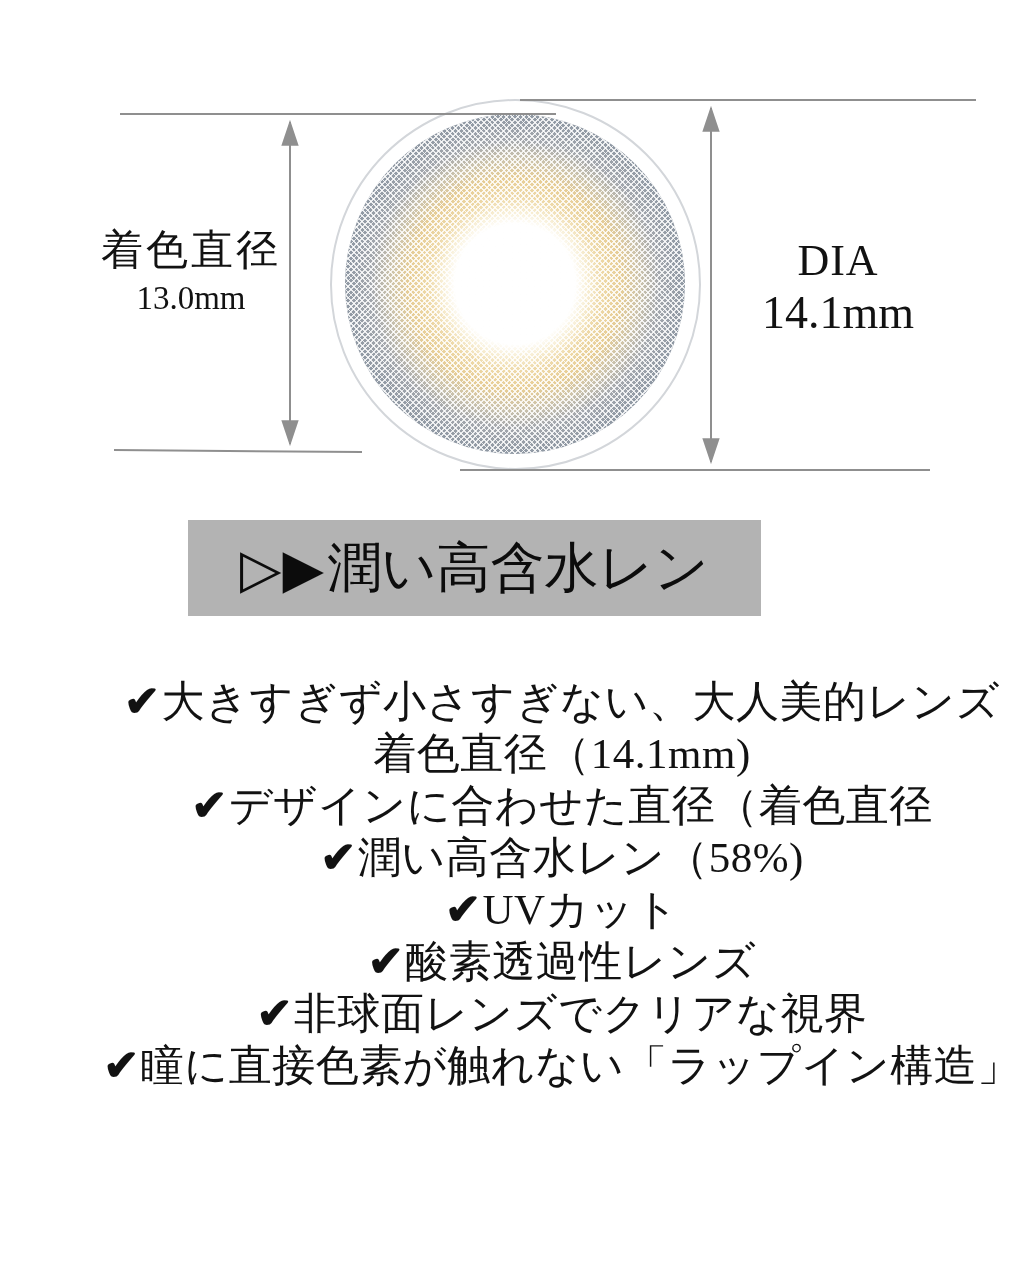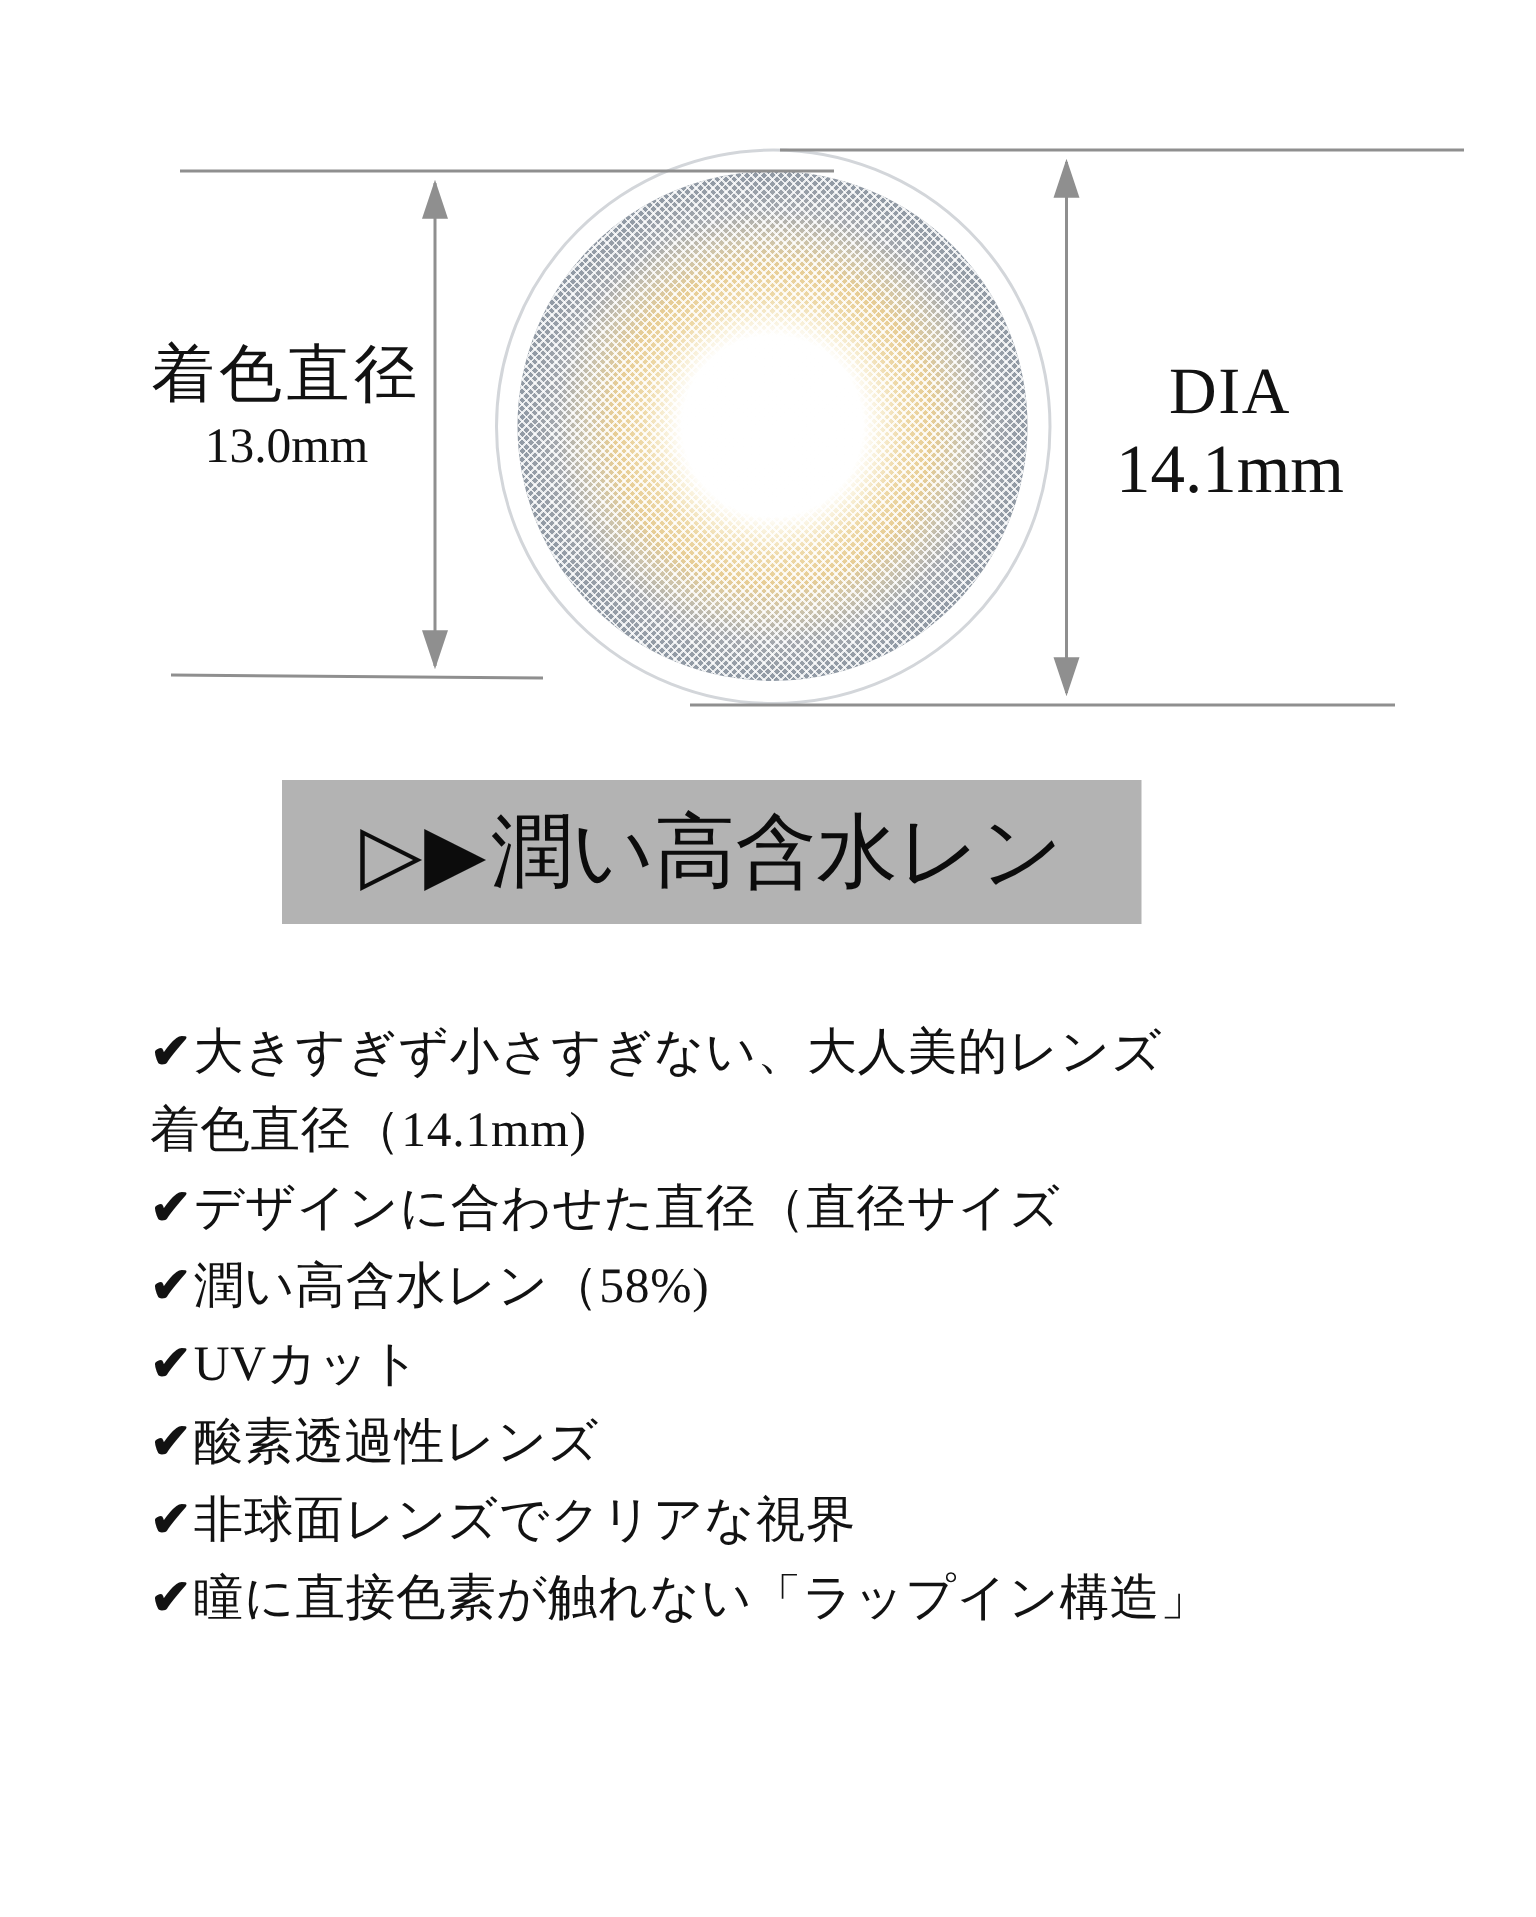--- a/index.html
+++ b/index.html
@@ -47,36 +47,36 @@
       repeating-linear-gradient(-45deg, rgba(255,255,255,.8) 0 1.3px, rgba(255,255,255,0) 1.3px 4px);
   }
   .dim-svg{position:absolute;left:0;top:0;}
   .dline{stroke:var(--dim-line);stroke-width:2;}
   .arrow{marker-start:url(#ah);marker-end:url(#ah);}
   #ah path{fill:var(--dim-line);}
   .dim-label{position:absolute;text-align:center;line-height:1.15;font-variant-numeric:oldstyle-nums;}
   .dim-label-left{left:84px;top:226px;width:214px;}
   .dim-label-left .l1{font-size:42px;letter-spacing:3px;}
   .dim-label-left .l2{font-size:33px;margin-top:6px;}
-  .dim-label-right{left:732px;top:236px;width:176px;}
+  .dim-label-right{left:750px;top:236px;width:176px;}
   .dim-label-right .l1{font-size:44px;letter-spacing:1px;}
   .dim-label-right .l2{font-size:46px;margin-top:0px;}
   
   .banner{
     margin:20px 0 0 188px;width:573px;height:96px;
     background:var(--banner-bg);
     display:flex;align-items:center;justify-content:center;
     font-size:54px;color:#0c0c0c;white-space:nowrap;
   }
   .banner .tri{letter-spacing:1px;margin-right:2px;}
   
   .features{margin-top:60px;padding-left:100px;}
   .feature-line{
-    font-size:33px;line-height:52px;white-space:nowrap;
-    color:var(--text);letter-spacing:0.5px;
+    font-size:43px;line-height:52px;white-space:nowrap;
+    color:var(--text);letter-spacing:0.5px;text-align:center;
   }
   .check{font-weight:bold;margin-right:1px;}
 </style>
 </head>
 <body>
 
 <div>
 
   <section class="diagram">
     <div class="lens-outer"></div>
@@ -107,21 +107,21 @@
   </section>
 
   <section class="banner">
     <span class="tri">▷▶</span>
       <span>潤い高含水レン</span>
   </section>
 
   <section class="features">
       <div class="feature-line"><span class="check">✔</span><span>大きすぎず小さすぎない、大人美的レンズ</span></div>
       <div class="feature-line"><span>着色直径（14.1mm)</span></div>
-      <div class="feature-line"><span class="check">✔</span><span>デザインに合わせた直径（直径サイズ</span></div>
+      <div class="feature-line"><span class="check">✔</span><span>デザインに合わせた直径（着色直径</span></div>
       <div class="feature-line"><span class="check">✔</span><span>潤い高含水レン（58%)</span></div>
       <div class="feature-line"><span class="check">✔</span><span>UVカット</span></div>
       <div class="feature-line"><span class="check">✔</span><span>酸素透過性レンズ</span></div>
       <div class="feature-line"><span class="check">✔</span><span>非球面レンズでクリアな視界</span></div>
       <div class="feature-line"><span class="check">✔</span><span>瞳に直接色素が触れない「ラップイン構造」</span></div>
     </section>
 
 </div>
 
 </body></html>

